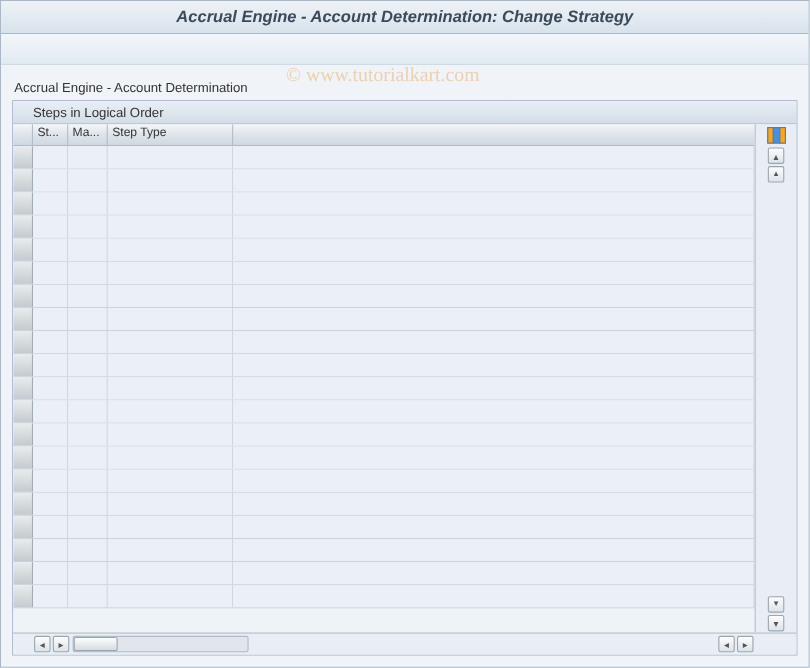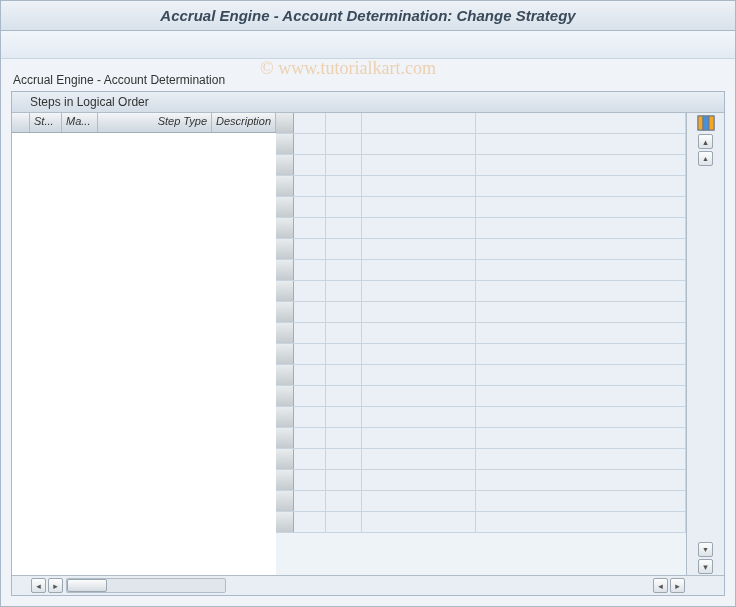--- a/index.html
+++ b/index.html
@@ -67,23 +67,22 @@
       color: #333;
     }
     .grid-wrap {
       display: flex;
       flex: 1;
       overflow: hidden;
     }
     .grid-main {
       flex: 1;
       display: flex;
-      flex-direction: row;
-      overflow: hidden;
-      font-style: italic;
+      flex-direction: column;
+      overflow: hidden;
     }
     .grid-header-row {
       display: flex;
       background: linear-gradient(to bottom, #f4f6f8 0%, #dee4ea 50%, #ced8e0 100%);
       border-bottom: 1px solid #a0acb8;
       height: 20px;
     }
     .grid-header-row .col {
       border-right: 1px solid #b0bcc8;
       padding: 2px 4px;
@@ -109,21 +108,21 @@
       flex-shrink: 0;
     }
     .grid-row .cell {
       border-right: 1px solid #c8d4e0;
       background: #eaf0f6;
       padding: 2px 4px;
     }
     .col-sel { width: 18px; flex-shrink: 0;}
     .col-st { width: 32px; flex-shrink: 0;}
     .col-ma { width: 36px; flex-shrink: 0;}
-    .col-type { width: 114px; flex-shrink: 0; text-align: right;}
+    .col-type { width: 114px; flex-shrink: 0;}
     .col-desc { flex: 1; }
     .right-gutter {
       width: 38px;
       flex-shrink: 0;
       background: #e8eef4;
       border-left: 1px solid #b0bcc8;
       display: flex;
       flex-direction: column;
       align-items: center;
     }
@@ -193,21 +192,20 @@
   <div class="section-label">Accrual Engine - Account Determination</div>
   <div class="panel">
     <div class="panel-header">Steps in Logical Order</div>
     <div class="grid-wrap">
       <div class="grid-main">
         <div class="grid-header-row">
           <div class="col col-sel"></div>
           <div class="col col-st">St...</div>
           <div class="col col-ma">Ma...</div>
           <div class="col col-type">Step Type</div>
-          <div class="col col-desc">Description</div>
         </div>
         <div class="grid-body" id="grid-body">
             <div class="grid-row">
               <div class="sel"></div>
               <div class="cell col-st"></div>
               <div class="cell col-ma"></div>
               <div class="cell col-type"></div>
               <div class="cell col-desc"></div>
             </div>
             <div class="grid-row">

